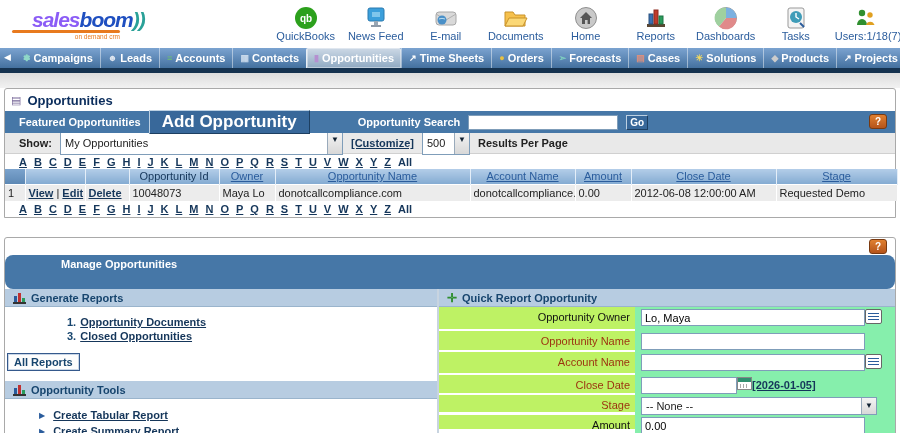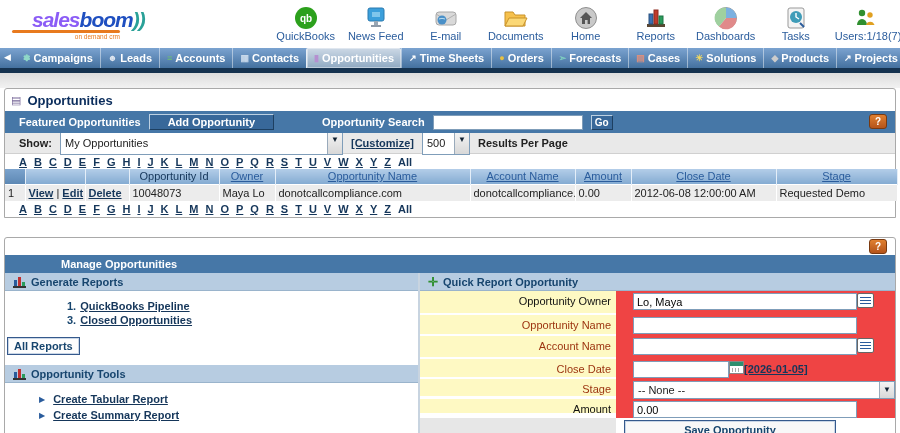--- a/index.html
+++ b/index.html
@@ -34,22 +34,22 @@
   .gap { height:15px; background:linear-gradient(#dcdcdc,#f2f2f2); }
 
   
   .panel { margin:0 4px; border:1px solid #a9a9a9; border-radius:3px 3px 0 0; background:#fff; }
   .panel-title-row { height:22px; display:flex; align-items:center; gap:6px; padding-left:6px; }
   .panel-title { color:#0b2d5c; font-size:13px; font-weight:bold; }
   .pt-icon { color:#7a6a9a; font-size:11px; }
 
   .featured-bar { height:22px; background:#4677a7; display:flex; align-items:center; gap:8px;
                   padding:0 6px 0 14px; position:relative; color:#fff; font-weight:bold; }
-  .add-btn { background:#38689a; color:#fff; font-weight:bold; font-size:11px;
-             border:1px solid; border-color:#bcd0e2 #1d3f61 #1d3f61 #bcd0e2; padding:1px 18px; cursor:pointer; }
+  .add-btn { background:#38689a; color:#fff; font-weight:bold; font-size:17px;
+             border:1px solid; border-color:#bcd0e2 #1d3f61 #1d3f61 #bcd0e2; padding:1px 12px; cursor:pointer; }
   .search-label { margin-left:40px; }
   .search-input { width:150px; height:15px; border:1px solid #7f9db9; font-size:11px; padding:0 2px; }
   .go-btn { background:#38689a; color:#fff; font-weight:bold; font-size:10px;
             border:1px solid; border-color:#bcd0e2 #1d3f61 #1d3f61 #bcd0e2; padding:0 3px; height:15px; cursor:pointer; }
   .help-btn { position:absolute; right:8px; top:3px; width:18px; height:15px;
               background:linear-gradient(#e6authoritative 0,#e08030,#b5541a); background:linear-gradient(#e08030,#b5541a);
               border:1px solid #7a3a10; border-radius:3px; color:#fff; font-weight:bold; font-size:10px;
               cursor:pointer; line-height:12px; }
 
   .show-row { height:21px; background:#e9e9e9; border-bottom:1px solid #d0d0d0;
@@ -72,46 +72,46 @@
   .otable th a { color:#2a5c9c; text-decoration:underline; cursor:pointer; }
   .otable th .plainhead { color:#15365a; }
   .otable td { background:#ececec; height:17px; border-right:1px solid #fff; border-top:1px solid #fff;
                padding-left:3px; overflow:hidden; white-space:nowrap; }
   .otable td a { color:#15365a; text-decoration:underline; cursor:pointer; font-weight:bold; }
 
   
   .panel2 { margin-top:19px; height:200px; }
   .help-row { height:17px; position:relative; }
   .help-row .help-btn { top:1px; }
-  .manage-bar { height:18px; background:#4677a7; color:#fff; font-weight:bold;
-                line-height:18px; padding-left:56px; }
+  .manage-bar { height:34px; background:#4677a7; color:#fff; font-weight:bold;
+                line-height:18px; padding-left:56px;border-radius:8px; }
   .cols { display:flex; }
   .colL { width:434px; border-right:2px solid #c8d4e0; }
   .colR { flex:1; }
   .sec-bar { height:18px; background:#b7cce1; border-bottom:1px solid #9ab4cc; display:flex;
              align-items:center; gap:5px; padding-left:8px; color:#17456e; font-weight:bold; }
   .sec-bar svg { width:13px; height:12px; }
   .qc-plus { color:#2f8f2f; font-weight:bold; font-size:12px; }
 
   .gr-list { padding:8px 0 4px 62px; }
   .gr-item { line-height:14px; }
   .gr-num { color:#17456e; font-weight:bold; margin-right:4px; }
   .gr-item a, .tool-item a { color:#15365a; font-weight:bold; text-decoration:underline; cursor:pointer; }
   .all-reports { margin:6px 0 10px 2px; background:#fdfdfd; border:1px solid #35598c;
                  box-shadow:0 0 0 1px #c9d6e6 inset; color:#17456e; font-weight:bold;
                  font-size:11px; padding:2px 6px; cursor:pointer; }
   .tools-list { padding:8px 0 0 34px; }
   .tool-item { display:flex; align-items:center; gap:8px; height:16px; }
   .tri { color:#2a5c9c; font-size:8px; }
 
   .qc-row { display:flex; }
-  .qc-label { width:196px; background:#fef9c3; border-bottom:2px solid #fff;
+  .qc-label { width:196px; background:#bef264; border-bottom:2px solid #fff;
               text-align:right; padding:4px 5px 0 0; color:#111; }
   .qc-label.req { color:#9c3410; }
-  .qc-field { flex:1; background:#ef4444; padding:2px 0 0 17px; display:flex; align-items:flex-start; gap:0; }
+  .qc-field { flex:1; background:#86efac; padding:2px 0 0 6px; display:flex; align-items:flex-start; gap:0; }
   .qc-input { width:224px; height:17px; border:1px solid #7f9db9; font-size:11px; padding:0 3px; }
   .qc-input.short { width:96px; }
   .lookup-btn { width:17px; height:15px; border:1px solid #666; border-radius:2px; background:#fff;
                 cursor:pointer; display:inline-flex; flex-direction:column; justify-content:center;
                 gap:2px; padding:2px 2px; }
   .lookup-btn i { display:block; height:1px; background:#2a5c9c; }
   .cal-btn { width:15px; height:13px; border:1px solid #888; background:#fff; cursor:pointer;
              display:inline-block; position:relative; }
   .cal-btn::before { content:""; position:absolute; left:0; top:0; right:0; height:4px; background:#2f8f6f; }
   .cal-btn::after { content:""; position:absolute; left:2px; top:6px; width:9px; height:4px;
@@ -398,21 +398,21 @@
       <div class="sec-bar">
         <svg viewBox="0 0 13 12">
             <rect x="0" y="10" width="13" height="2" fill="#333"></rect>
             <rect x="1" y="4" width="3" height="6" fill="#2a5c9c"></rect>
             <rect x="5" y="1" width="3" height="9" fill="#c03030"></rect>
             <rect x="9" y="6" width="3" height="4" fill="#2a9c5c"></rect>
           </svg>
         <span>Generate Reports</span>
       </div>
       <div class="gr-list" id="gr-list">
-          <div class="gr-item"><span class="gr-num">1.</span><a>QuickBooks Pipeline</a></div>
+          <div class="gr-item"><span class="gr-num">1.</span><a>Opportunity Documents</a></div>
           <div class="gr-item"><span class="gr-num">3.</span><a>Closed Opportunities</a></div>
         </div>
       <button class="all-reports">All Reports</button>
       <div class="sec-bar">
         <svg viewBox="0 0 13 12">
             <rect x="0" y="10" width="13" height="2" fill="#333"></rect>
             <rect x="1" y="4" width="3" height="6" fill="#2a5c9c"></rect>
             <rect x="5" y="1" width="3" height="9" fill="#c03030"></rect>
             <rect x="9" y="6" width="3" height="4" fill="#2a9c5c"></rect>
           </svg>
@@ -467,21 +467,21 @@
             <div class="qc-label req" style="height: 20px;">Close Date</div>
             <div class="qc-field">
               <input class="qc-input short" value="" style="">
               <span class="cal-btn"></span>
               <a class="date-link">[2026-01-05]</a>
             </div>
           </div>
           <div class="qc-row">
             <div class="qc-label req" style="height: 19px;">Stage</div>
             <div class="qc-field">
-              <span class="sel" style="width: 262px; height: 18px;">
+              <span class="sel" style="width: 236px; height: 18px;">
                 <span class="sel-text" style="flex: 1 1 0%;">-- None --</span>
                 <span class="sel-arrow">▼</span>
               </span>
             </div>
           </div>
           <div class="qc-row">
             <div class="qc-label" style="height: 16px;">Amount</div>
             <div class="qc-field">
               <input class="qc-input" value="0.00" style="">
             </div>

